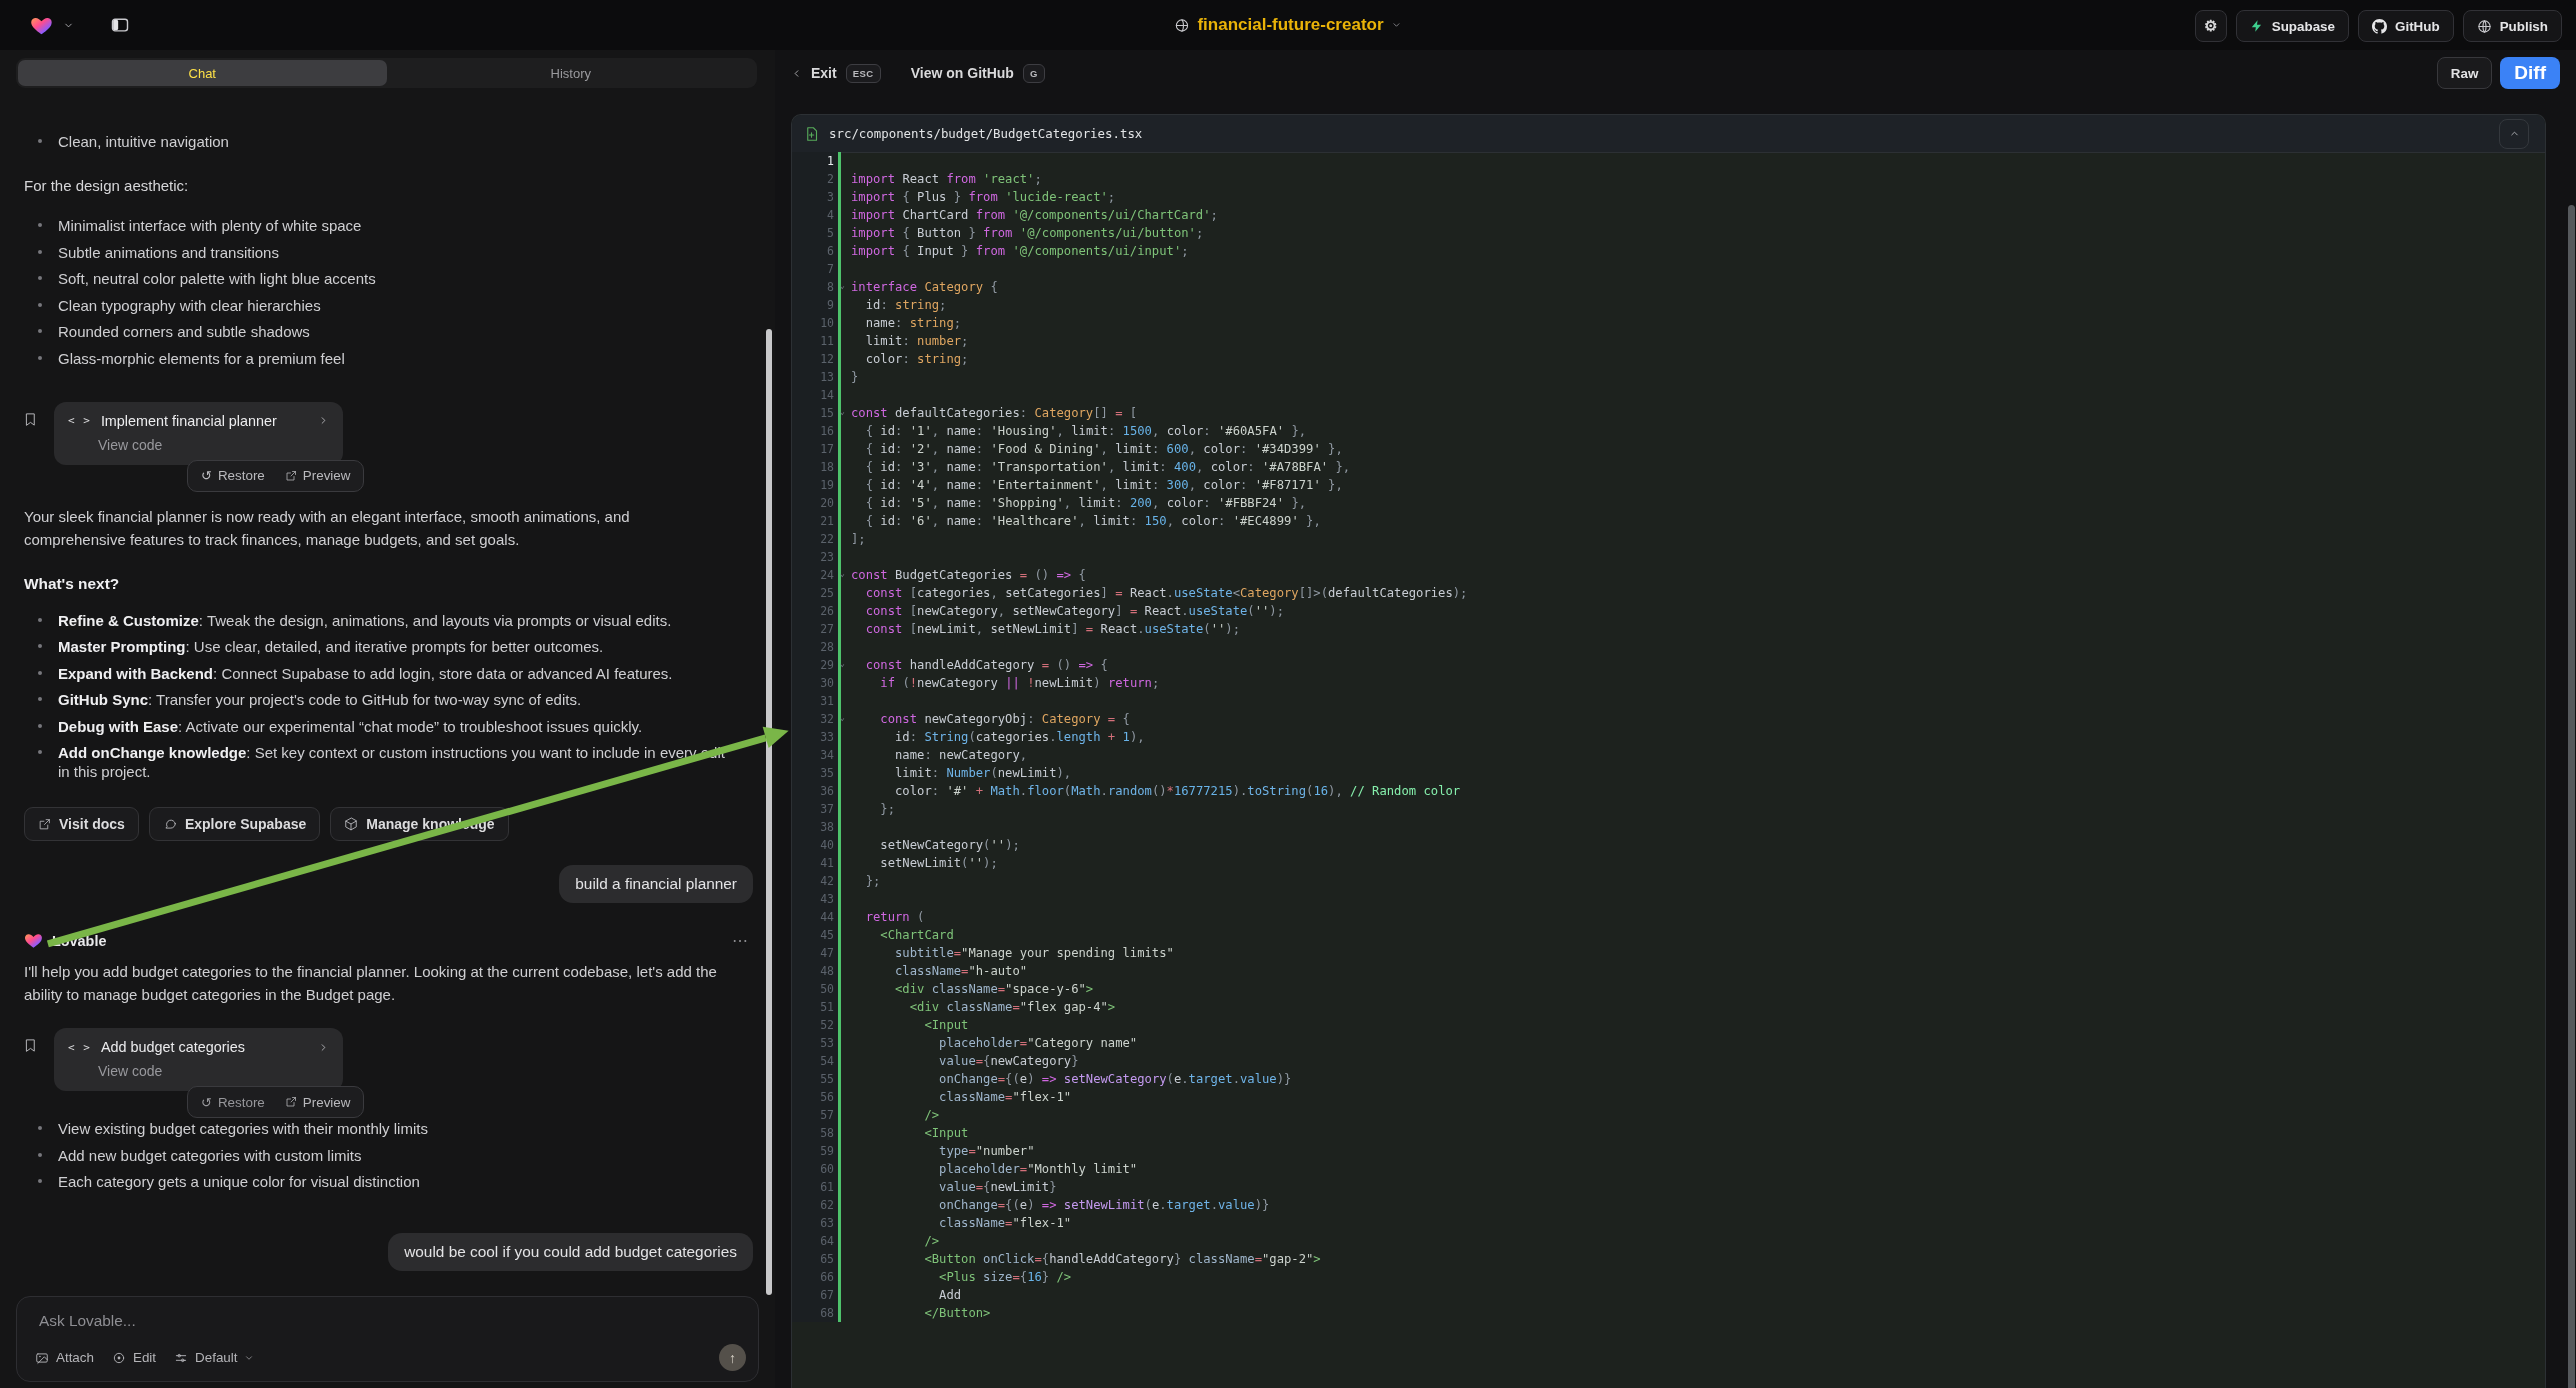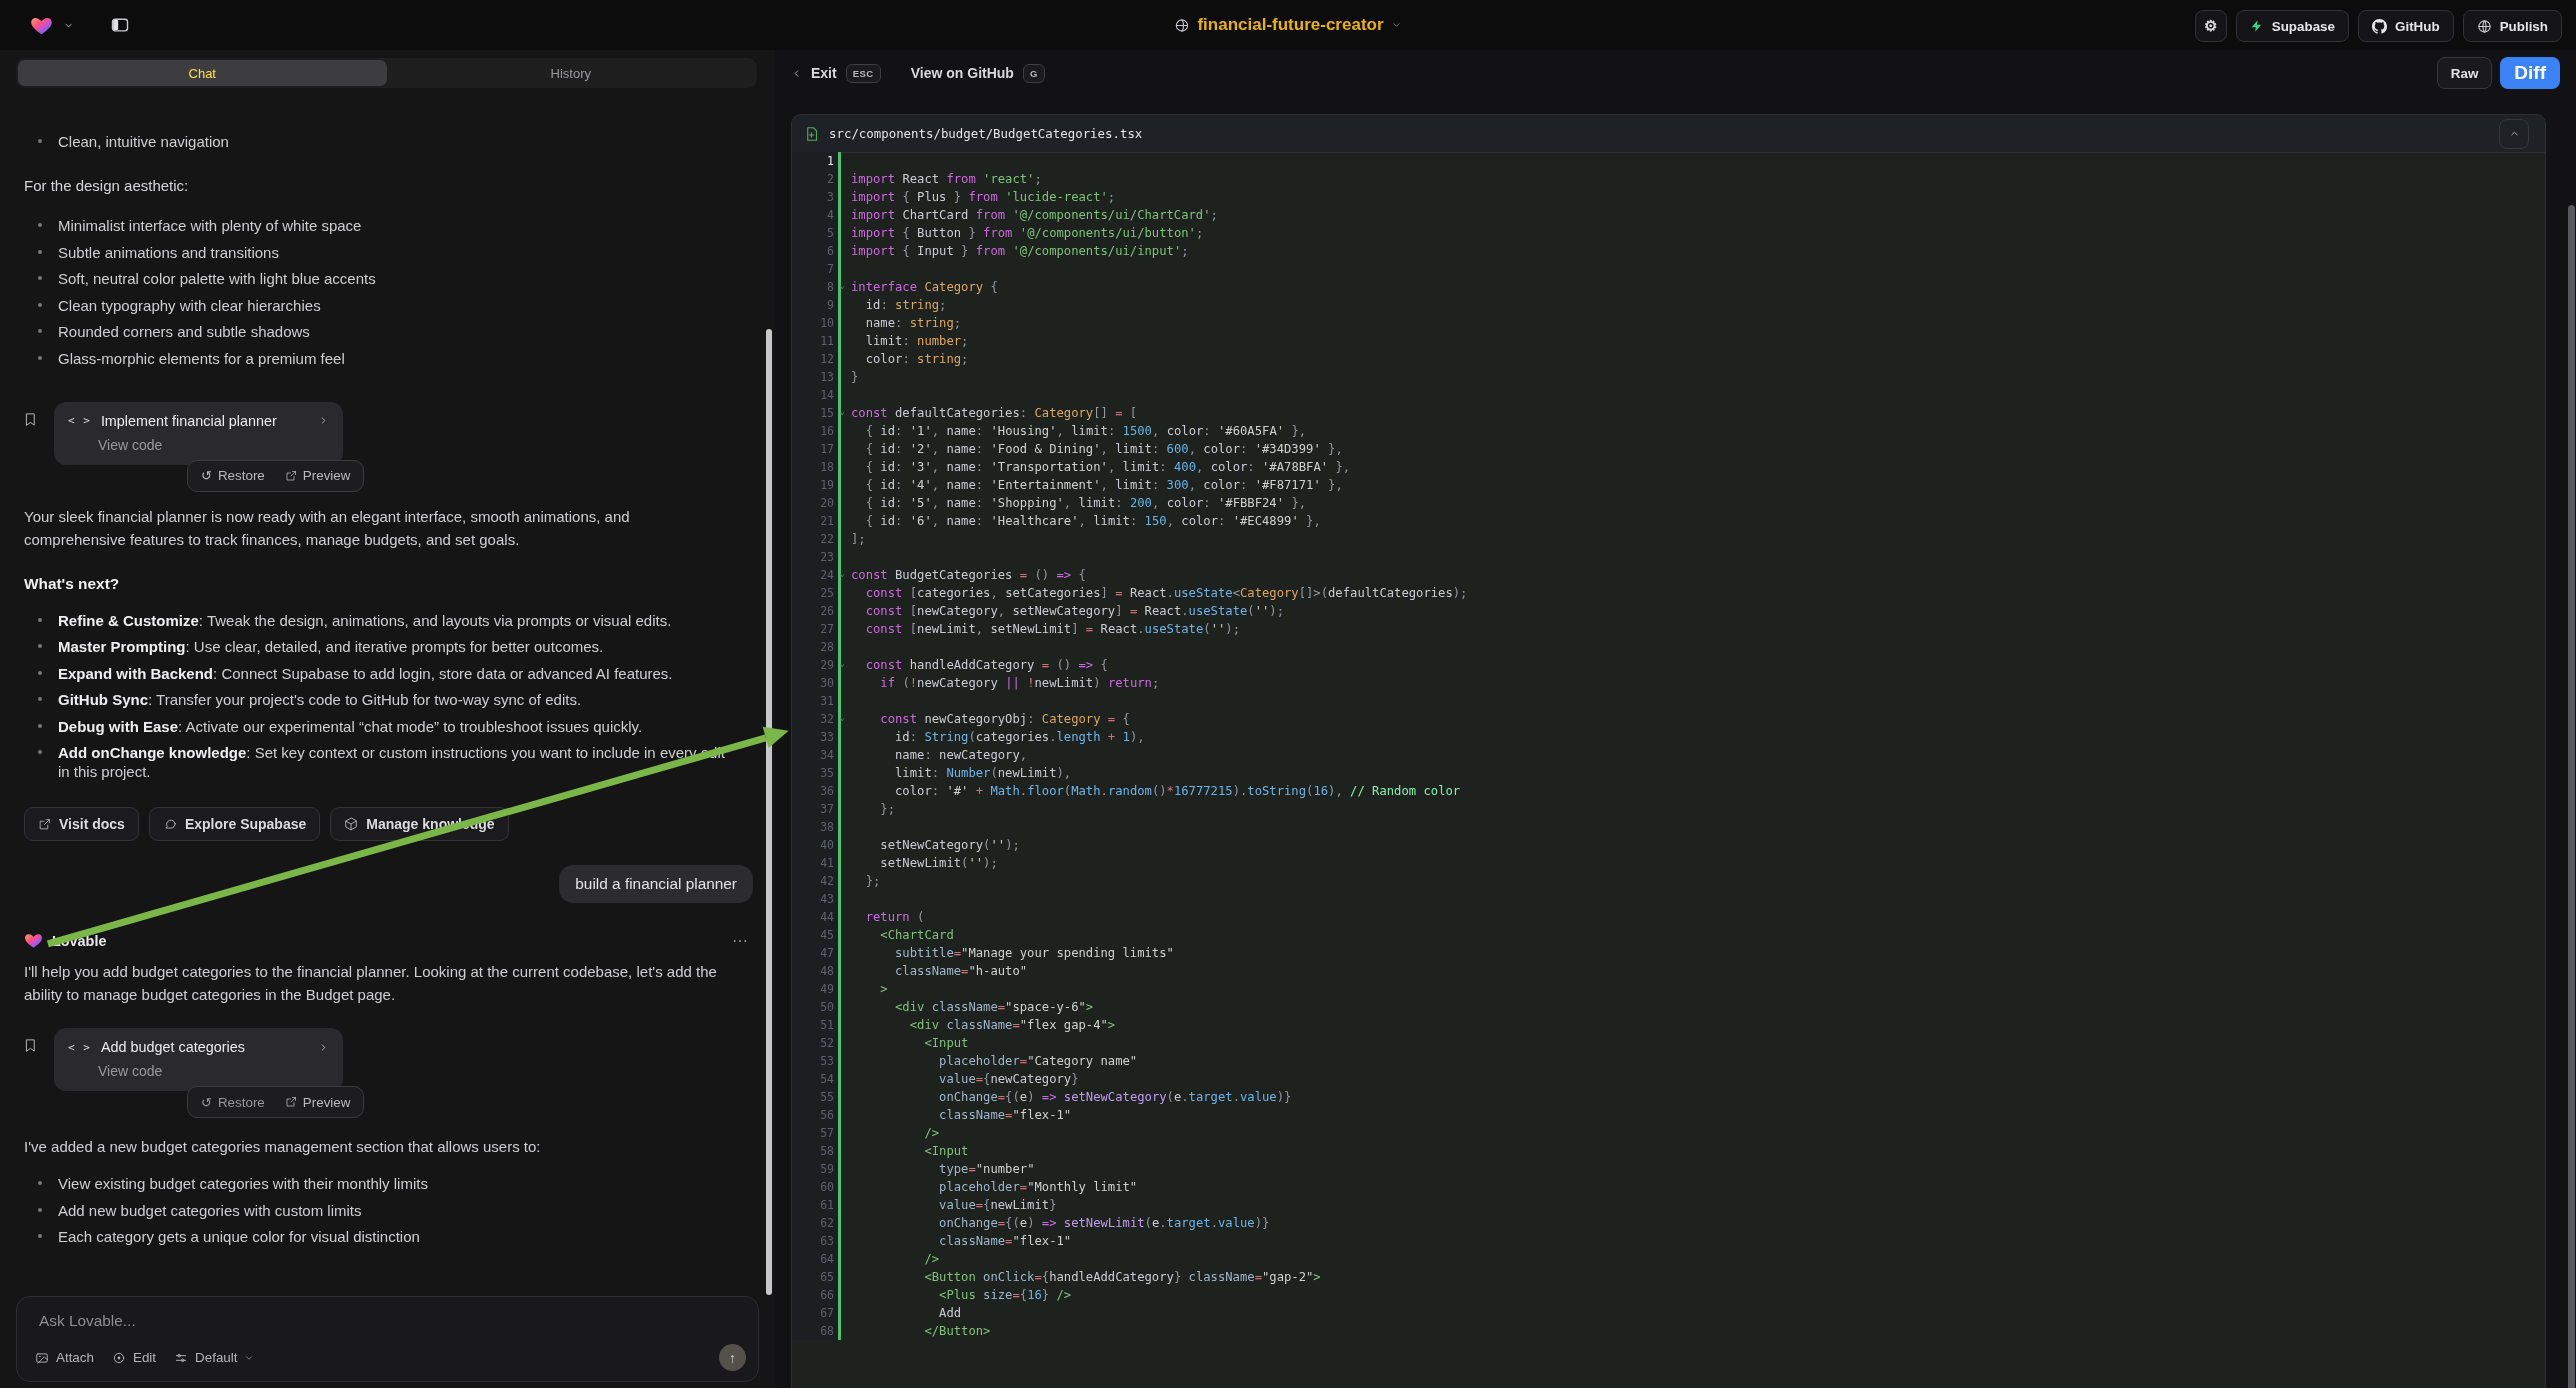--- a/index.html
+++ b/index.html
@@ -298,21 +298,20 @@
           </div>
           <div class="ht-btn">
             <svg width="12" height="12" viewBox="0 0 24 24">
                 <path class="icon-stroke-lt" d="M15 3h6v6M21 3l-9 9M18 13v7H4V6h7"></path>
               </svg>
             <span>Preview</span>
           </div>
         </div>
       </div>
 
-      <div class="para" style="margin-top:44px;">I've added a new budget categories management section that allows users to:</div>
 
       <ul class="blist" style="margin-top:16px;">
           <li>View existing budget categories with their monthly limits</li>
           <li>Add new budget categories with custom limits</li>
           <li>Each category gets a unique color for visual distinction</li>
         </ul>
 
       <div class="bubble" style="margin-top:42px;">would be cool if you could add budget categories</div>
 
     </div>
@@ -711,27 +710,20 @@
         </div>
         <div class="code-row">
           <div class="gut">
             <span class="num">48</span>
           </div>
           <div class="bar" style="background: rgb(78, 194, 107);"></div>
           <div class="cl"><span class="tok-p">      </span><span class="tok-a">className</span><span class="tok-o">=</span><span class="tok-s">"h-auto"</span></div>
         </div>
         <div class="code-row">
           <div class="gut">
-            <span class="num">49</span>
-          </div>
-          <div class="bar" style="background: rgb(78, 194, 107);"></div>
-          <div class="cl"><span class="tok-p">    </span><span class="tok-g">&gt;</span></div>
-        </div>
-        <div class="code-row">
-          <div class="gut">
             <span class="num">50</span>
           </div>
           <div class="bar" style="background: rgb(78, 194, 107);"></div>
           <div class="cl"><span class="tok-p">      </span><span class="tok-g">&lt;div </span><span class="tok-a">className</span><span class="tok-o">=</span><span class="tok-s">"space-y-6"</span><span class="tok-g">&gt;</span></div>
         </div>
         <div class="code-row">
           <div class="gut">
             <span class="num">51</span>
           </div>
           <div class="bar" style="background: rgb(78, 194, 107);"></div>

